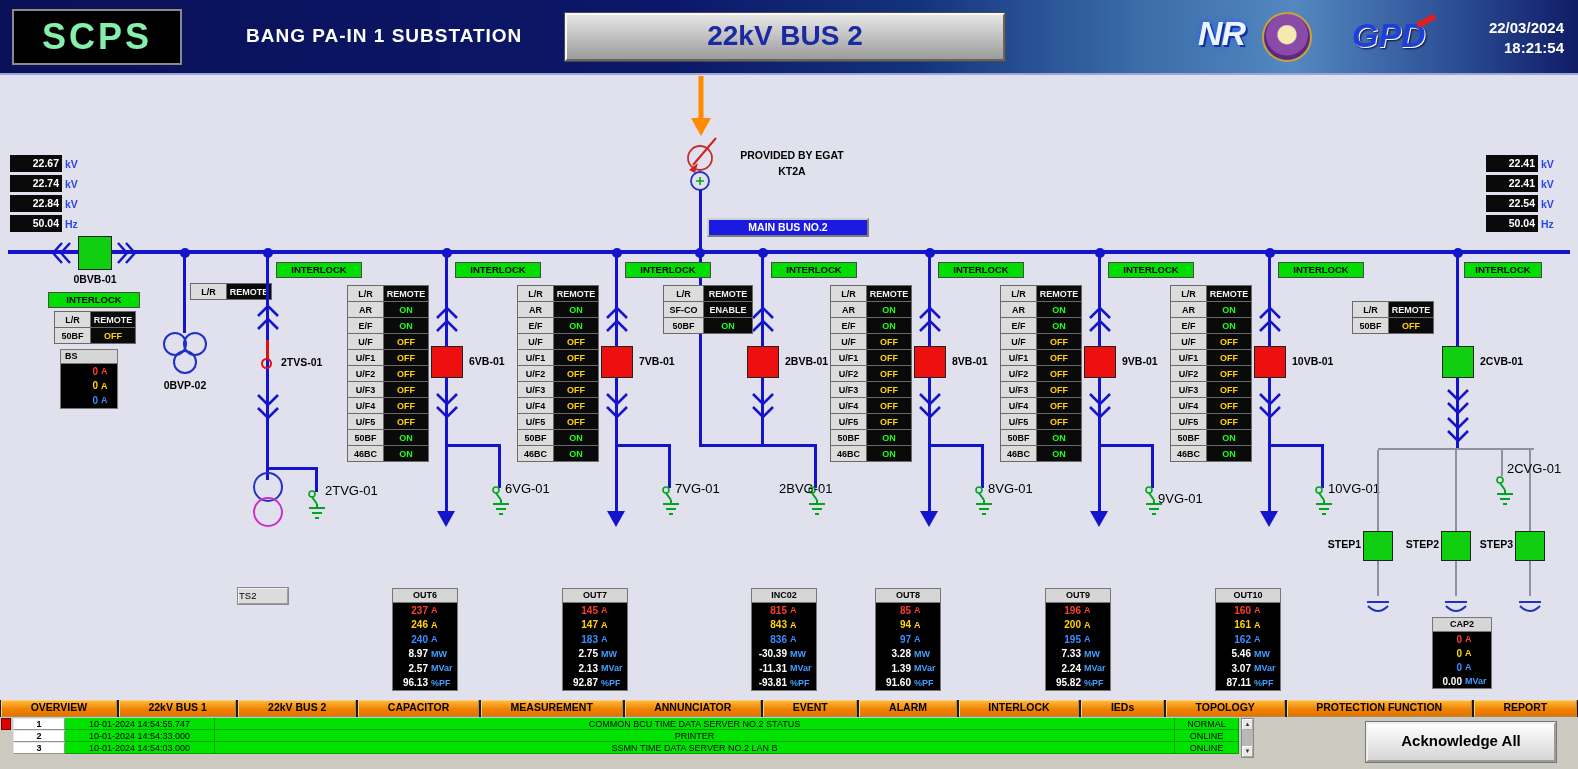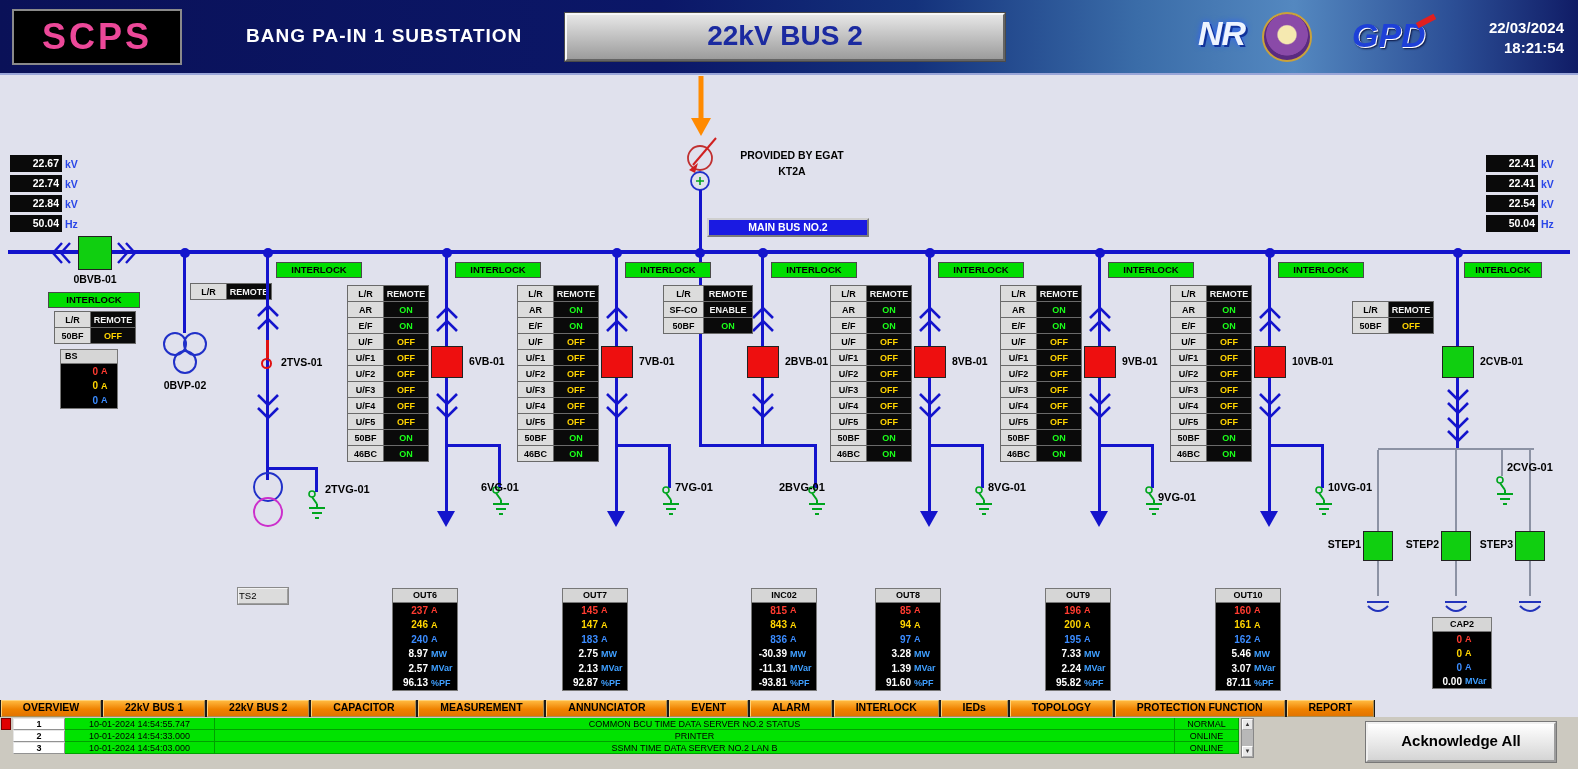--- a/index.html
+++ b/index.html
@@ -5,21 +5,21 @@
 *{margin:0;padding:0;box-sizing:border-box}
 html,body{background:#666}
 body{font-family:"Liberation Sans",sans-serif}
 #screen{position:relative;width:1578px;height:769px;background:#e0e1ed;overflow:hidden}
 .abs{position:absolute}
 
 #header{position:absolute;left:0;top:0;width:1578px;height:75px;
  background:linear-gradient(90deg,#0a1158 0%,#0b1768 42%,#14327c 58%,#3a6ca8 72%,#5488c0 82%,#2c4f96 92%,#101c66 100%);
  border-bottom:2px solid #9aa6d8}
 #scps{position:absolute;left:12px;top:9px;width:170px;height:56px;background:#000;border:2px solid #8a8a8a;
- color:#ec4899;font-size:36px;font-weight:bold;text-align:center;line-height:52px;letter-spacing:3px}
+ color:#86efac;font-size:36px;font-weight:bold;text-align:center;line-height:52px;letter-spacing:3px}
 #substation{position:absolute;left:246px;top:25px;color:#fff;font-size:19px;font-weight:bold;letter-spacing:1px;white-space:nowrap}
 #title-box{position:absolute;left:565px;top:13px;width:440px;height:48px;background:linear-gradient(#e6e6e6,#9c9c9c);
  border:2px solid;border-color:#f7f7f7 #646464 #646464 #f7f7f7;box-shadow:0 0 0 1px #4a4a4a;
  color:#1b2aa0;font-size:28px;font-weight:bold;text-align:center;line-height:42px}
 #nr-logo{position:absolute;left:1198px;top:14px;font-size:34px;font-style:italic;font-weight:bold;color:#eef4ff;
  text-shadow:2px 2px 0 #10329a,0 0 6px #2a5cff;letter-spacing:-1px}
 #seal-logo{position:absolute;left:1262px;top:12px;width:50px;height:50px;border-radius:50%;
  background:radial-gradient(circle at 50% 45%,#f5e9b0 0 26%,#8a4aa8 30% 60%,#5a2a80 62% 100%);border:2px solid #caa23a}
 #gpd-logo{position:absolute;left:1352px;top:16px;font-size:34px;font-style:italic;font-weight:bold;color:#1e40d8;
  text-shadow:1px 1px 0 #fff,2px 2px 2px #0a1440}
@@ -32,21 +32,21 @@
 .gline-h{position:absolute;height:2px;background:#8c92a4}
 #bus{position:absolute;left:8px;top:250px;width:1562px;height:4px;background:#1414cc}
 .busdot{position:absolute;width:10px;height:10px;border-radius:50%;background:#1414cc}
 .breaker{position:absolute;width:32px;height:32px;border:1px solid #222;cursor:pointer}
 .brk-red{background:#ee0f0f}
 .brk-green{background:#10cf10}
 .stepbox{position:absolute;width:30px;height:30px;background:#10cf10;border:1px solid #222;cursor:pointer}
 .interlock{position:absolute;width:86px;height:16px;background:#00dd00;border:1px solid #4a4a4a;color:#000;
  font-size:9.5px;font-weight:bold;text-align:center;line-height:13px;cursor:pointer}
 .baylabel{position:absolute;font-size:10.5px;font-weight:bold;color:#000;white-space:nowrap}
-.glabel{position:absolute;font-size:11px;font-weight:bold;color:#000;white-space:nowrap}
+.glabel{position:absolute;font-size:13px;font-weight:normal;color:#000;white-space:nowrap}
 .steplabel{position:absolute;width:40px;text-align:right;font-size:10.5px;font-weight:bold;color:#000}
 .arrow-down{position:absolute;width:0;height:0;border-left:9px solid transparent;border-right:9px solid transparent;border-top:16px solid #1414cc}
 .sym{position:absolute}
 #mainbus-label{position:absolute;left:707px;top:218px;width:162px;height:19px;background:#1a1ae2;border:2px outset #cfcfcf;
  color:#fff;font-size:10.5px;font-weight:bold;text-align:center;line-height:14px}
 #egat-text{position:absolute;left:712px;top:147px;width:160px;text-align:center;color:#000;font-size:10.5px;font-weight:bold;line-height:16px}
 #ts2{position:absolute;left:238px;top:588px;width:50px;height:16px;background:#dcdcdc;border:1px outset #f2f2f2;
  box-shadow:0 0 0 1px #8a8a8a;font-size:9.5px;line-height:14px;color:#000}
 
 .panel{position:absolute;width:82px}
@@ -66,21 +66,21 @@
 .pa .mv,.pa .mu{color:#ff3b30}
 .pb .mv,.pb .mu{color:#ffd400}
 .pc .mv,.pc .mu{color:#3b8cff}
 .pw .mv{color:#fff}.pw .mu{color:#3f9fff}
 
 .vmeters{position:absolute}
 .vrow{display:flex;align-items:center;height:17px;margin-bottom:3px}
 .vval{width:52px;height:17px;background:#0a0a0a;color:#fff;font-size:10.5px;font-weight:bold;text-align:right;padding:2px 3px 0 0}
 .vunit{color:#2946e8;font-size:10.5px;font-weight:bold;margin-left:3px}
 
-#nav{position:absolute;left:0;top:700px;width:1375px;height:17px;display:flex;background:#1a1a1a}
+#nav{position:absolute;left:0;top:700px;width:1578px;height:17px;display:flex;background:#1a1a1a}
 .navbtn{flex:1 1 auto;margin:0 1px;background:linear-gradient(#ffb73d,#ef8200 55%,#e27400);border:1px outset #ffd27a;
  color:#000;font-size:10.5px;font-weight:bold;text-align:center;line-height:13px;white-space:nowrap;padding:0 7px;cursor:pointer}
 
 #alarmbar{position:absolute;left:0;top:717px;width:1578px;height:52px;background:#ccc9c0}
 #alarm-indicator{position:absolute;left:1px;top:1px;width:10px;height:12px;background:#e00000;border:1px solid #700}
 #alarm-rows{position:absolute;left:13px;top:1px;width:1226px}
 .arow{display:flex;height:12px;cursor:pointer}
 .acell{background:#00e300;border-right:1px solid #00a000;border-bottom:1px solid #00a000;font-size:9px;color:#000;
  display:flex;align-items:center;justify-content:center;overflow:hidden;white-space:nowrap}
 .a-num{width:52px;background:#fff;border:1px outset #e6e6e6;font-weight:bold}
@@ -278,21 +278,21 @@
   <div class="baylabel" style="left:469px;top:355px">6VB-01</div>
   <svg class="sym" style="left:434px;top:390px" width="26" height="32" viewBox="0 0 26 32">
       <path d="M3 4 L13 14 L23 4 M3 17 L13 27 L23 17" fill="none" stroke="#1414cc" stroke-width="2.6"></path>
     </svg>
   <div class="hline" style="left:447px;top:444px;width:54px"></div>
   <div class="vline" style="left:498px;top:445px;height:43px"></div>
   <svg class="sym" style="left:489px;top:486px" width="24" height="32" viewBox="0 0 24 32">
       <circle cx="7" cy="4" r="3" fill="none" stroke="#00a51e" stroke-width="1.6"></circle>
       <path d="M7 7 L12 14 M12 14 V18 M4 18 H20 M7 23 H17 M10 28 H14" fill="none" stroke="#00a51e" stroke-width="2"></path>
     </svg>
-  <div class="glabel" style="left:481px;top:481px">6VG-01</div>
+  <div class="glabel" style="left:505px;top:481px">6VG-01</div>
   <div class="arrow-down" style="left:437px;top:511px"></div>
   <div class="panel" style="left:347px;top:285px">
 
       <div class="prow">
         <span class="plabel">L/R</span>
         <span class="pval st-w">REMOTE</span>
       </div>
 
       <div class="prow">
         <span class="plabel">AR</span>

